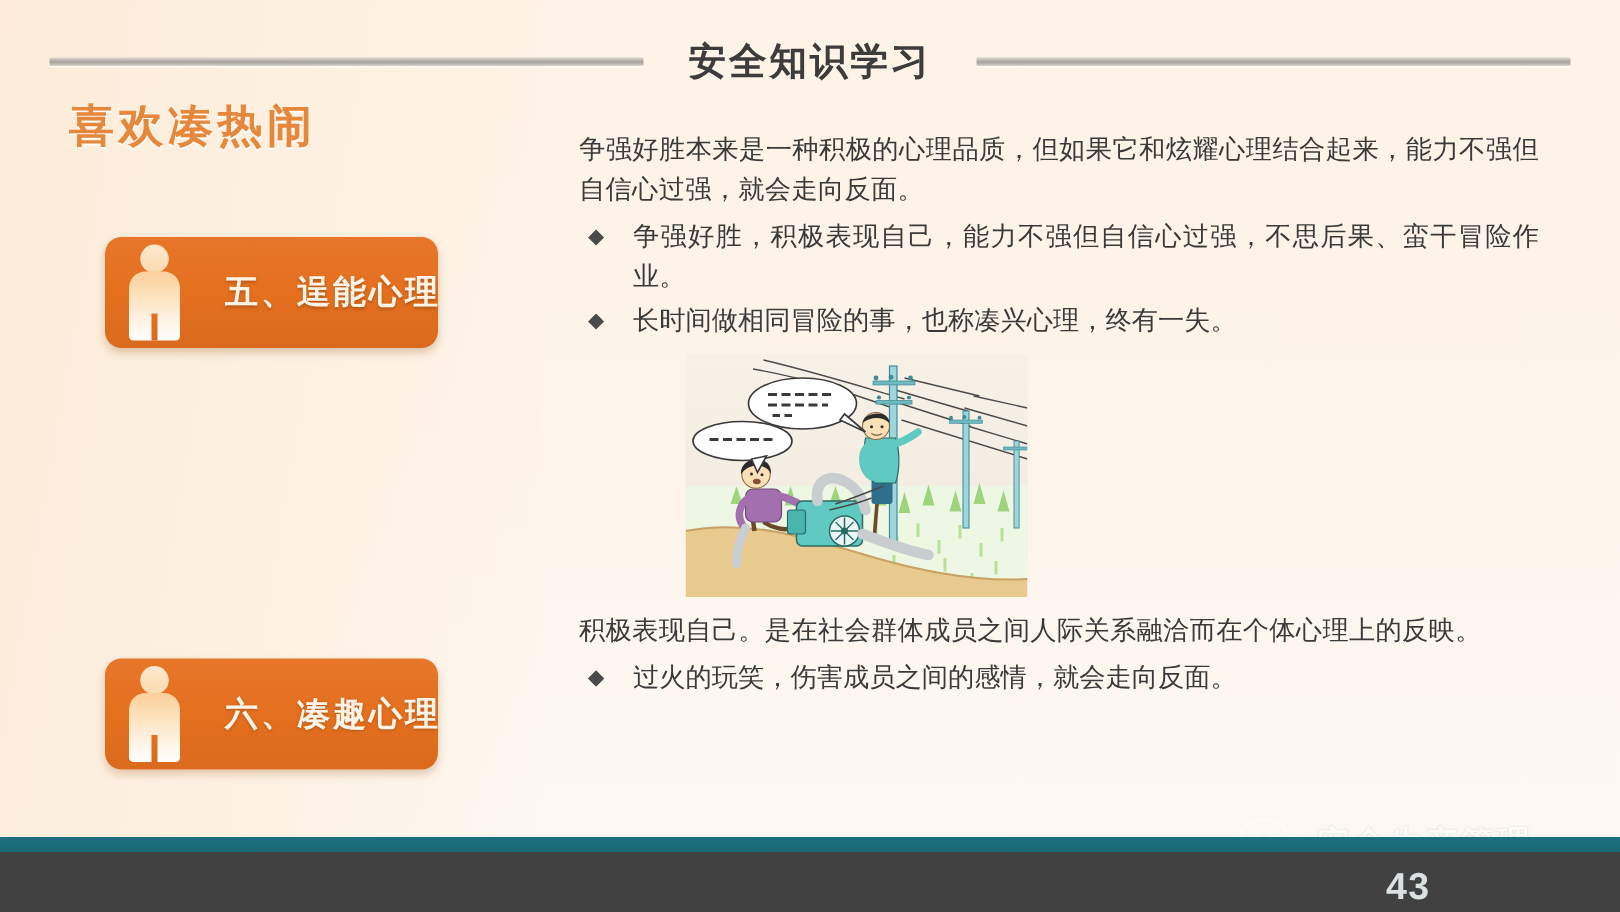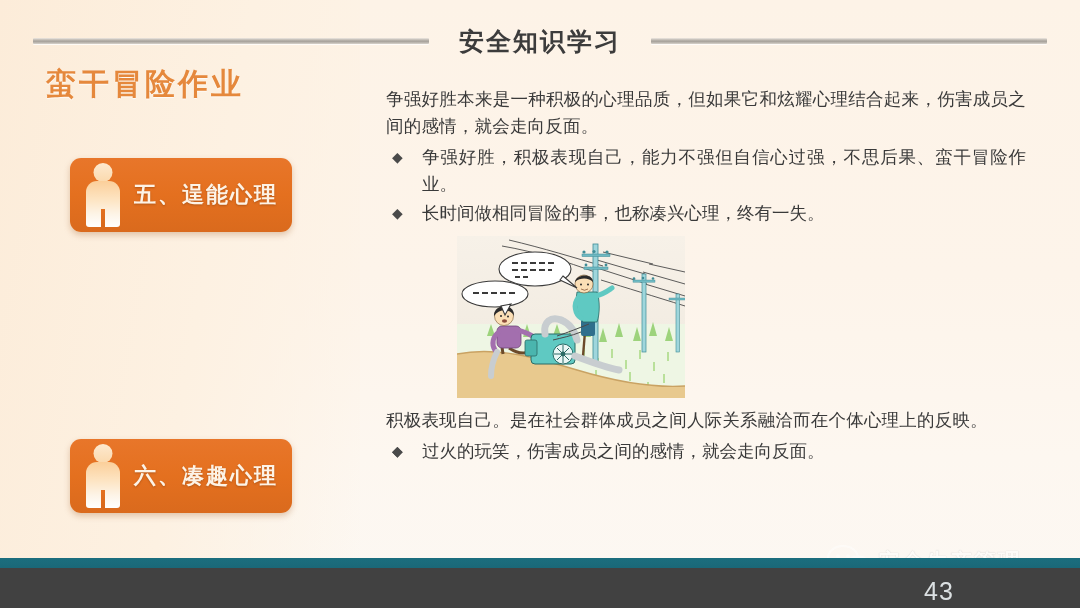--- a/index.html
+++ b/index.html
@@ -67,20 +67,21 @@
   .chip {
     position: absolute;
     left: 70px;
     width: 222px;
     height: 74px;
     border-radius: 11px;
     background: linear-gradient(180deg, #e8762a 0%, #e4701f 50%, #da6a1d 100%);
     box-shadow: 0 3px 6px rgba(150,80,20,0.28);
     display: flex;
     align-items: center;
+    gap: 16px;
   }
   .chip.one { top: 158px; }
   .chip.two { top: 439px; }
   .chip-icon {
     position: relative;
     width: 46px;
     height: 64px;
     margin-left: 10px;
     flex: 0 0 auto;
   }
@@ -173,21 +174,21 @@
     position: absolute;
     left: 0; bottom: 0;
     width: 1080px; height: 40px;
     background: #414141;
   }
   .page-num {
     position: absolute;
     left: 924px;
     bottom: 2px;
     font-size: 25px;
-    font-weight: normal;
+    font-weight: bold;
     color: #e9eef0;
     opacity: 0.92;
     letter-spacing: 1px;
     margin-top: 28px;
   }
   
   .wm-wechat {
     position: absolute;
     left: 826px; top: 540px;
     width: 230px; height: 44px;
@@ -237,21 +238,21 @@
 
   <div class="bg-base"></div>
   <div class="bg-left-wash"></div>
 
   <div class="header">
     <div class="hrule left"></div>
     <div class="header-title">安全知识学习</div>
     <div class="hrule right"></div>
   </div>
 
-  <div class="section-title">蛮干冒险作业</div>
+  <div class="section-title">喜欢凑热闹</div>
 
   <div class="chip one">
     <div class="chip-icon">
       <div class="head"></div>
       <div class="body"></div>
       <div class="legs"></div>
     </div>
     <div class="chip-label">五、逞能心理</div>
   </div>
 
@@ -259,21 +260,21 @@
     <div class="chip-icon">
       <div class="head"></div>
       <div class="body"></div>
       <div class="legs"></div>
     </div>
     <div class="chip-label">六、凑趣心理</div>
   </div>
 
   <div class="content">
 
-    <p class="para">争强好胜本来是一种积极的心理品质，但如果它和炫耀心理结合起来，伤害成员之间的感情，就会走向反面。</p>
+    <p class="para">争强好胜本来是一种积极的心理品质，但如果它和炫耀心理结合起来，能力不强但自信心过强，就会走向反面。</p>
 
     <ul class="blist">
       <li>
         <span class="dia">◆</span>
         <span>争强好胜，积极表现自己，能力不强但自信心过强，不思后果、蛮干冒险作业。</span>
       </li>
       <li>
         <span class="dia">◆</span>
         <span>长时间做相同冒险的事，也称凑兴心理，终有一失。</span>
       </li>

